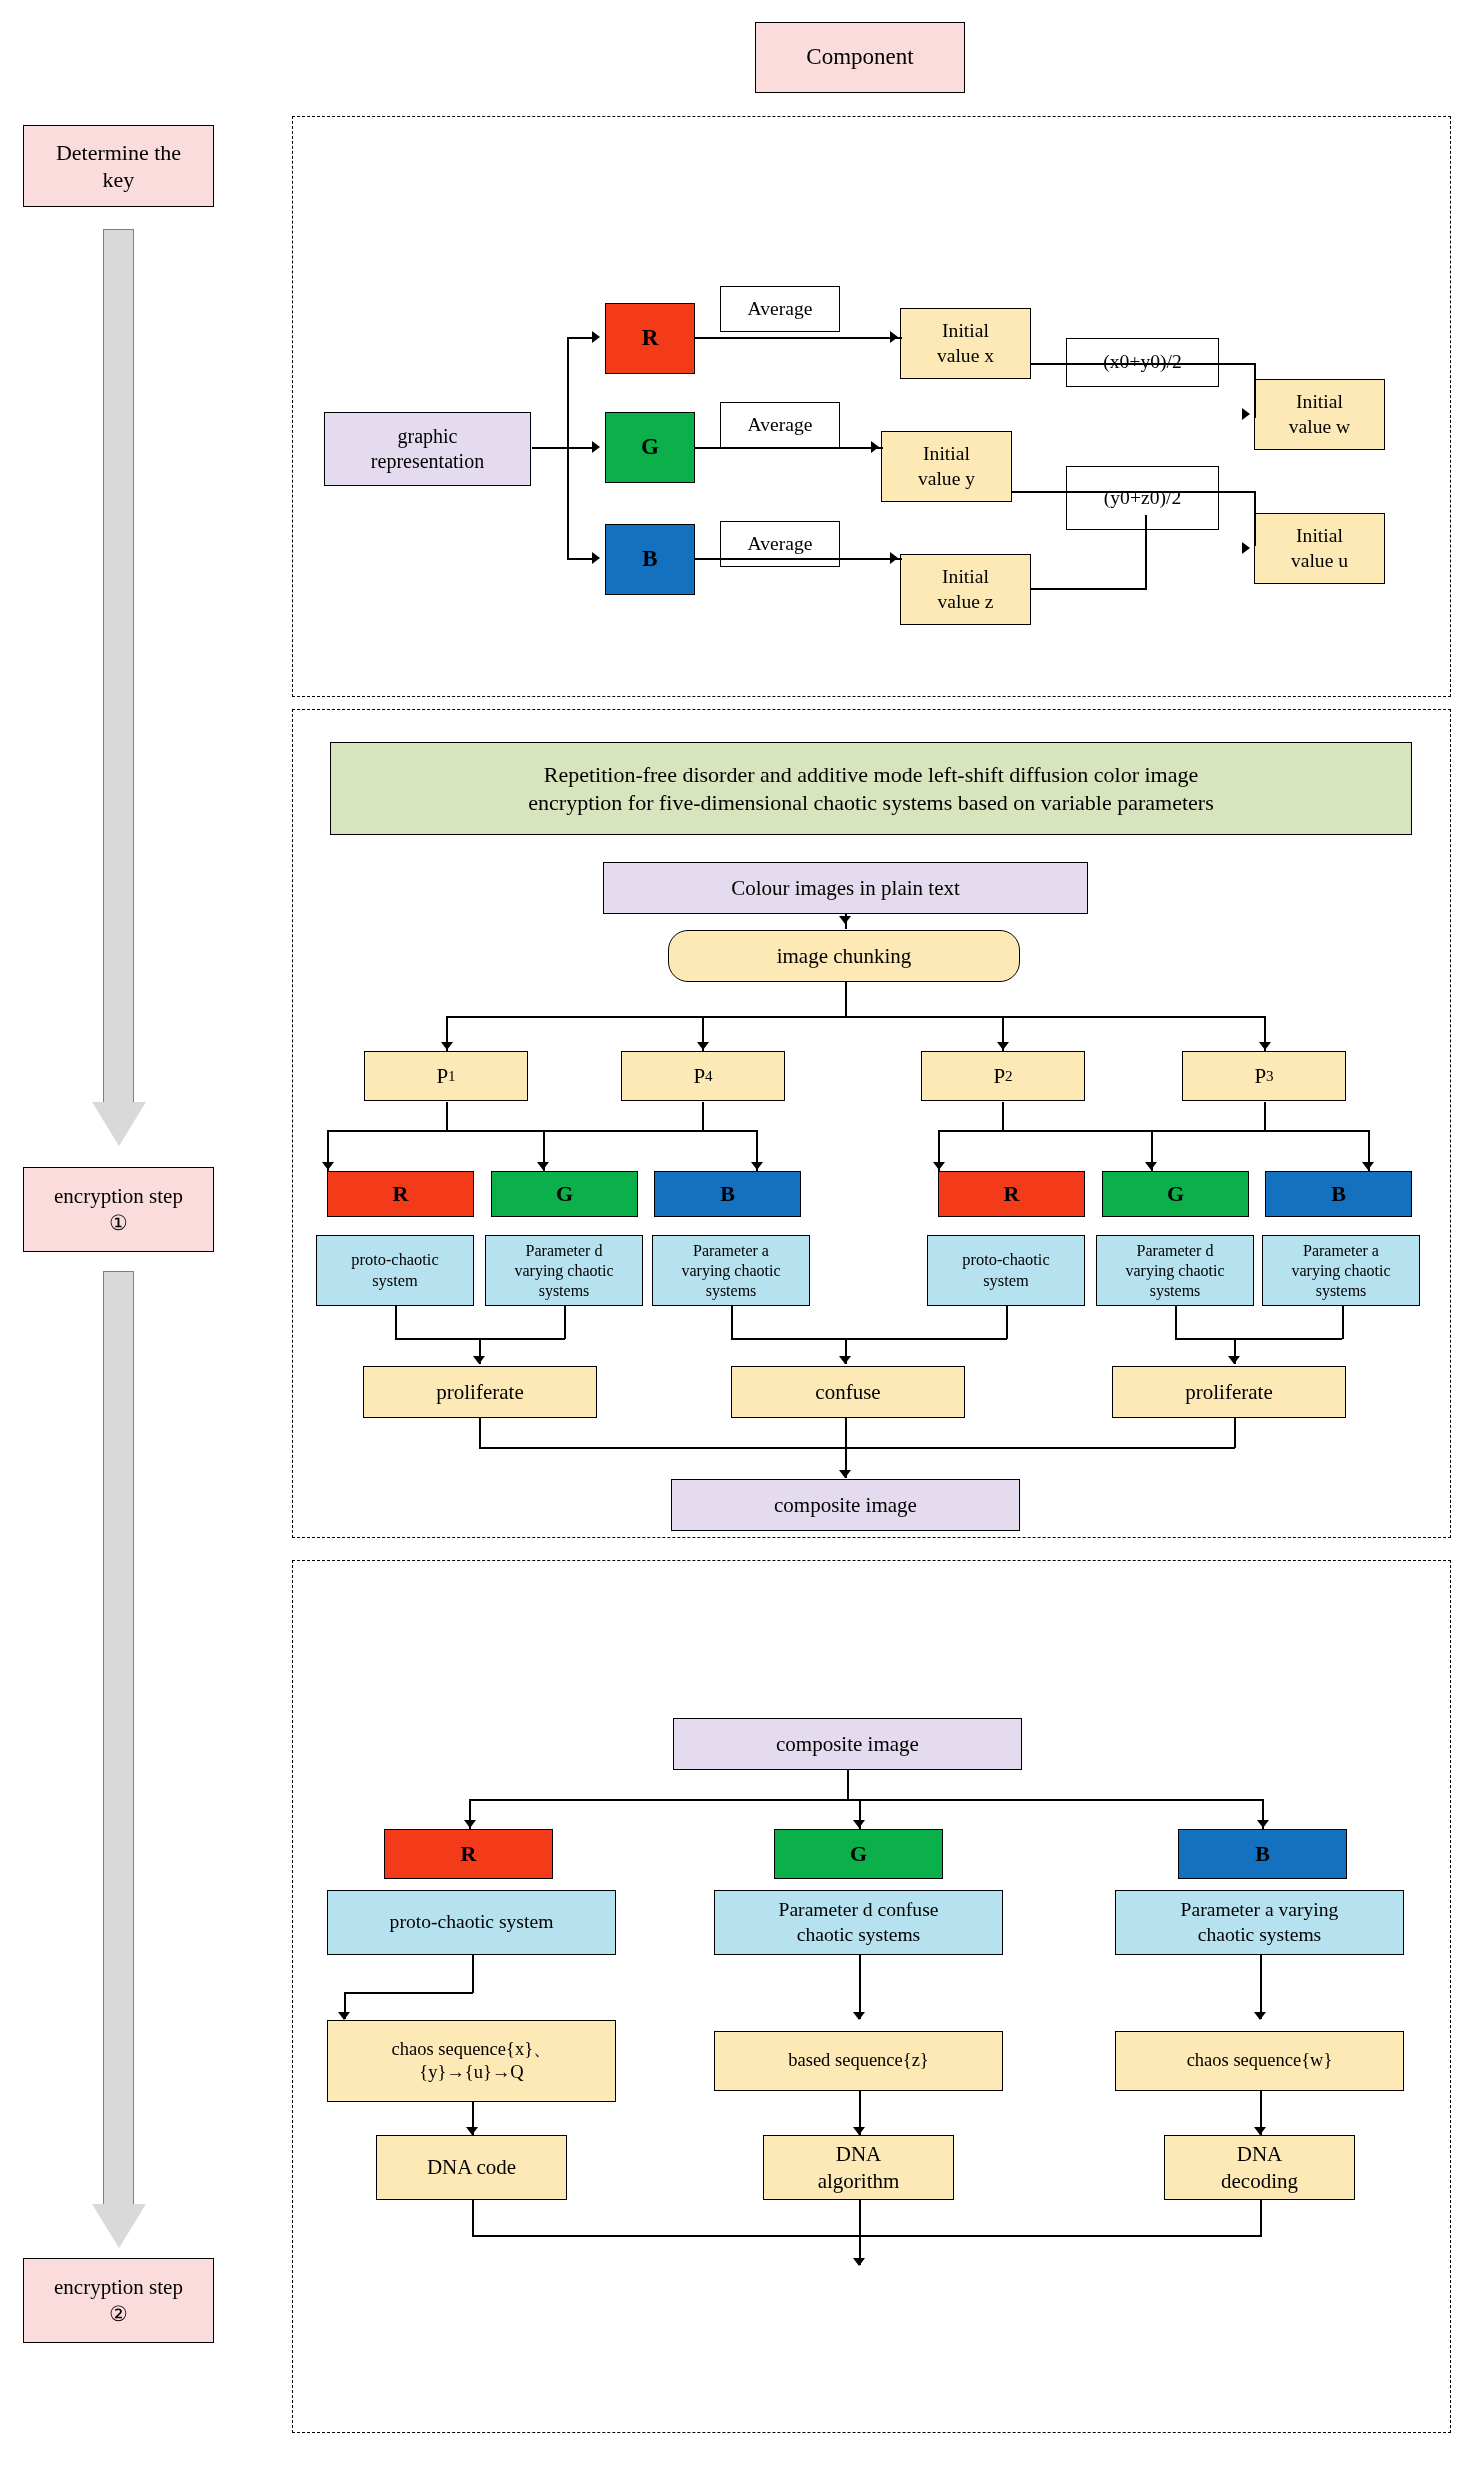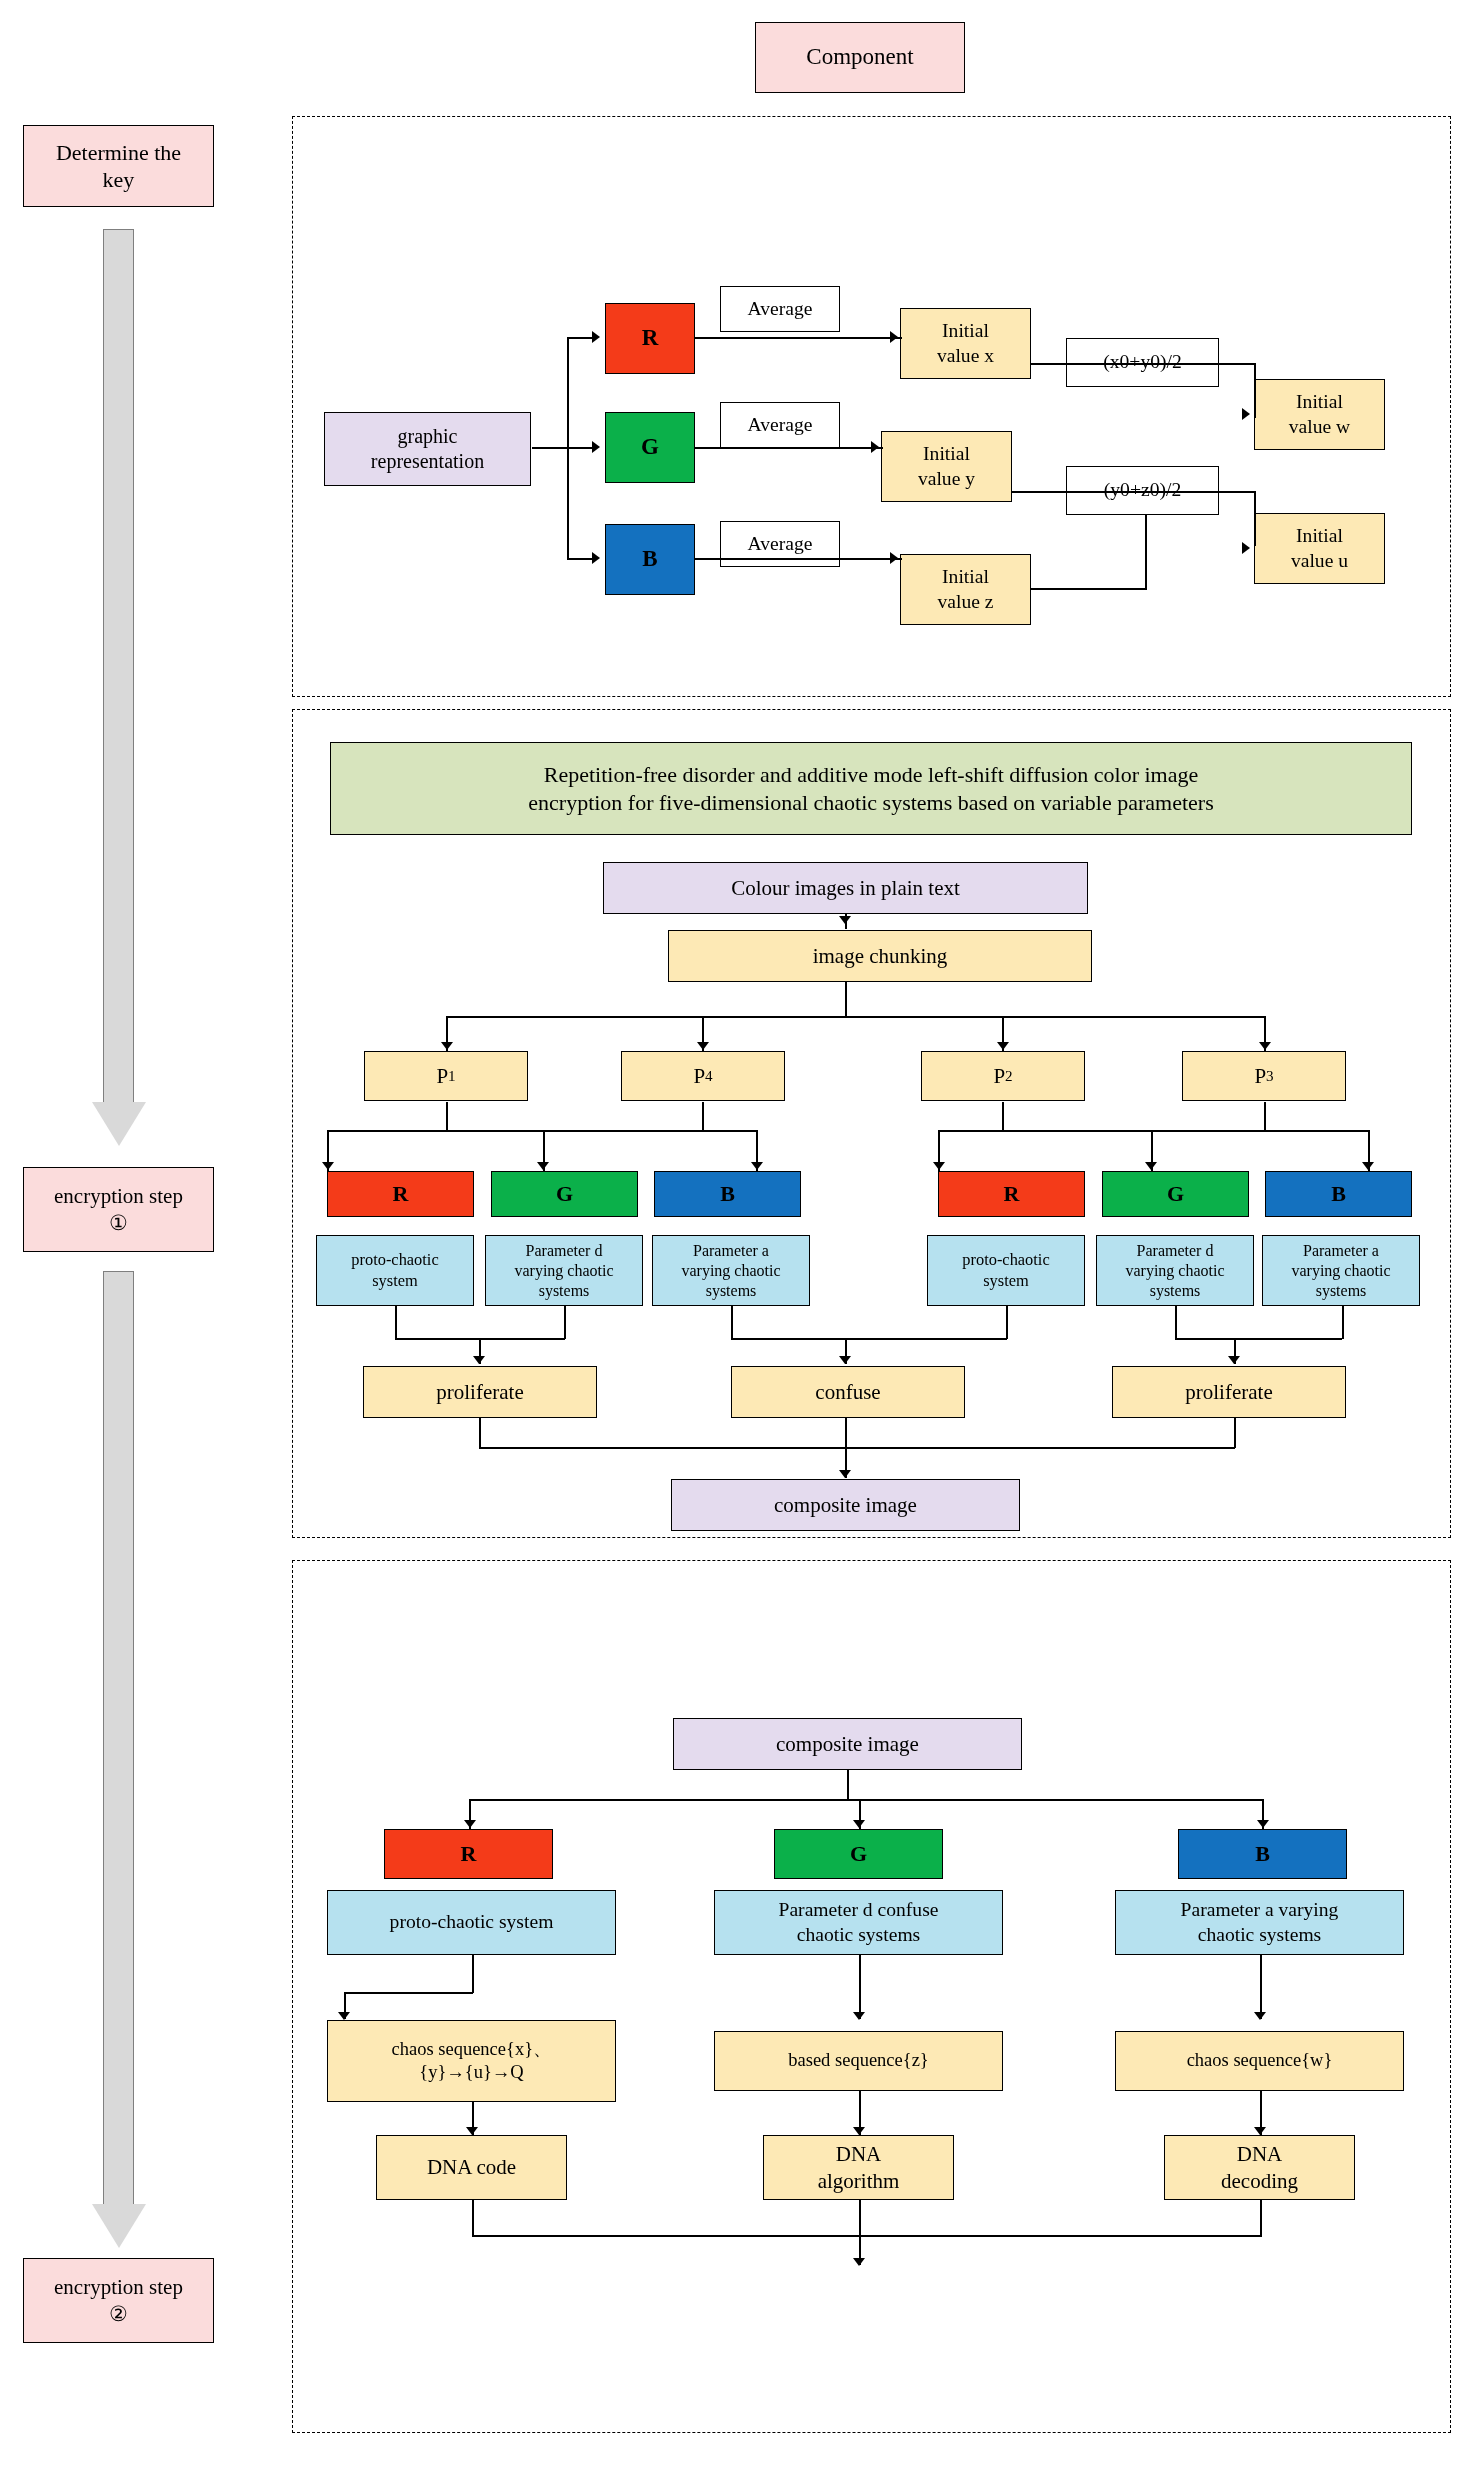--- a/index.html
+++ b/index.html
@@ -78,21 +78,21 @@
   <div class="box yellow" style="left:881px;top:431px;width:131px;height:71px;font-size:19.6px;flex-direction:column;">
     <span style="white-space:pre-line">Initial
 value y</span>
   </div>
   <div class="box yellow" style="left:900px;top:554px;width:131px;height:71px;font-size:19.6px;flex-direction:column;">
     <span style="white-space:pre-line">Initial
 value z</span>
   </div>
 
   <div class="box white" style="left:1066px;top:338px;width:153px;height:49px;font-size:19.6px;">(x0+y0)/2</div>
-  <div class="box white" style="left:1066px;top:466px;width:153px;height:49px;font-size:19.6px;">(y0+z0)/2</div>
+  <div class="box white" style="left:1066px;top:466px;width:153px;height:64px;font-size:19.6px;">(y0+z0)/2</div>
 
   <div class="box yellow" style="left:1254px;top:379px;width:131px;height:71px;font-size:19.6px;flex-direction:column;">
     <span style="white-space:pre-line">Initial
 value w</span>
   </div>
   <div class="box yellow" style="left:1254px;top:513px;width:131px;height:71px;font-size:19.6px;flex-direction:column;">
     <span style="white-space:pre-line">Initial
 value u</span>
   </div>
 
@@ -124,21 +124,21 @@
   <div class="dashed" style="left:292px;top:709px;width:1159px;height:829px;"></div>
 
   <div class="box green" style="left:330px;top:742px;width:1082px;height:93px;font-size:22px;white-space:pre-line;padding:0 11px;">Repetition-free disorder and additive mode left-shift diffusion color image
 encryption for five-dimensional chaotic systems based on variable parameters</div>
 
   <div class="box purple" style="left:603px;top:862px;width:485px;height:52px;font-size:21px;">Colour images in plain text</div>
 
   <div class="arrowdown" style="left:839px;top:916px;"></div>
   <div class="ln vl" style="left:845px;top:913px;height:16.4px;"></div>
 
-  <div class="box yellow" style="left:668px;top:930px;width:424px;height:52px;font-size:21px;">image chunking</div>
+  <div class="box yellow" style="left:668px;top:930px;width:352px;height:52px;font-size:21px;border-radius:20px;">image chunking</div>
 
   <div class="ln vl" style="left:845px;top:982px;height:35px;"></div>
   <div class="ln hl" style="left:446px;top:1016px;width:818px;"></div>
   <div class="ln vl" style="left:446px;top:1016px;height:35px;"></div>
   <div class="arrowdown" style="left:441px;top:1042px;"></div>
   <div class="ln vl" style="left:702px;top:1016px;height:35px;"></div>
   <div class="arrowdown" style="left:697px;top:1042px;"></div>
   <div class="ln vl" style="left:1002px;top:1016px;height:35px;"></div>
   <div class="arrowdown" style="left:997px;top:1042px;"></div>
   <div class="ln vl" style="left:1264px;top:1016px;height:35px;"></div>

